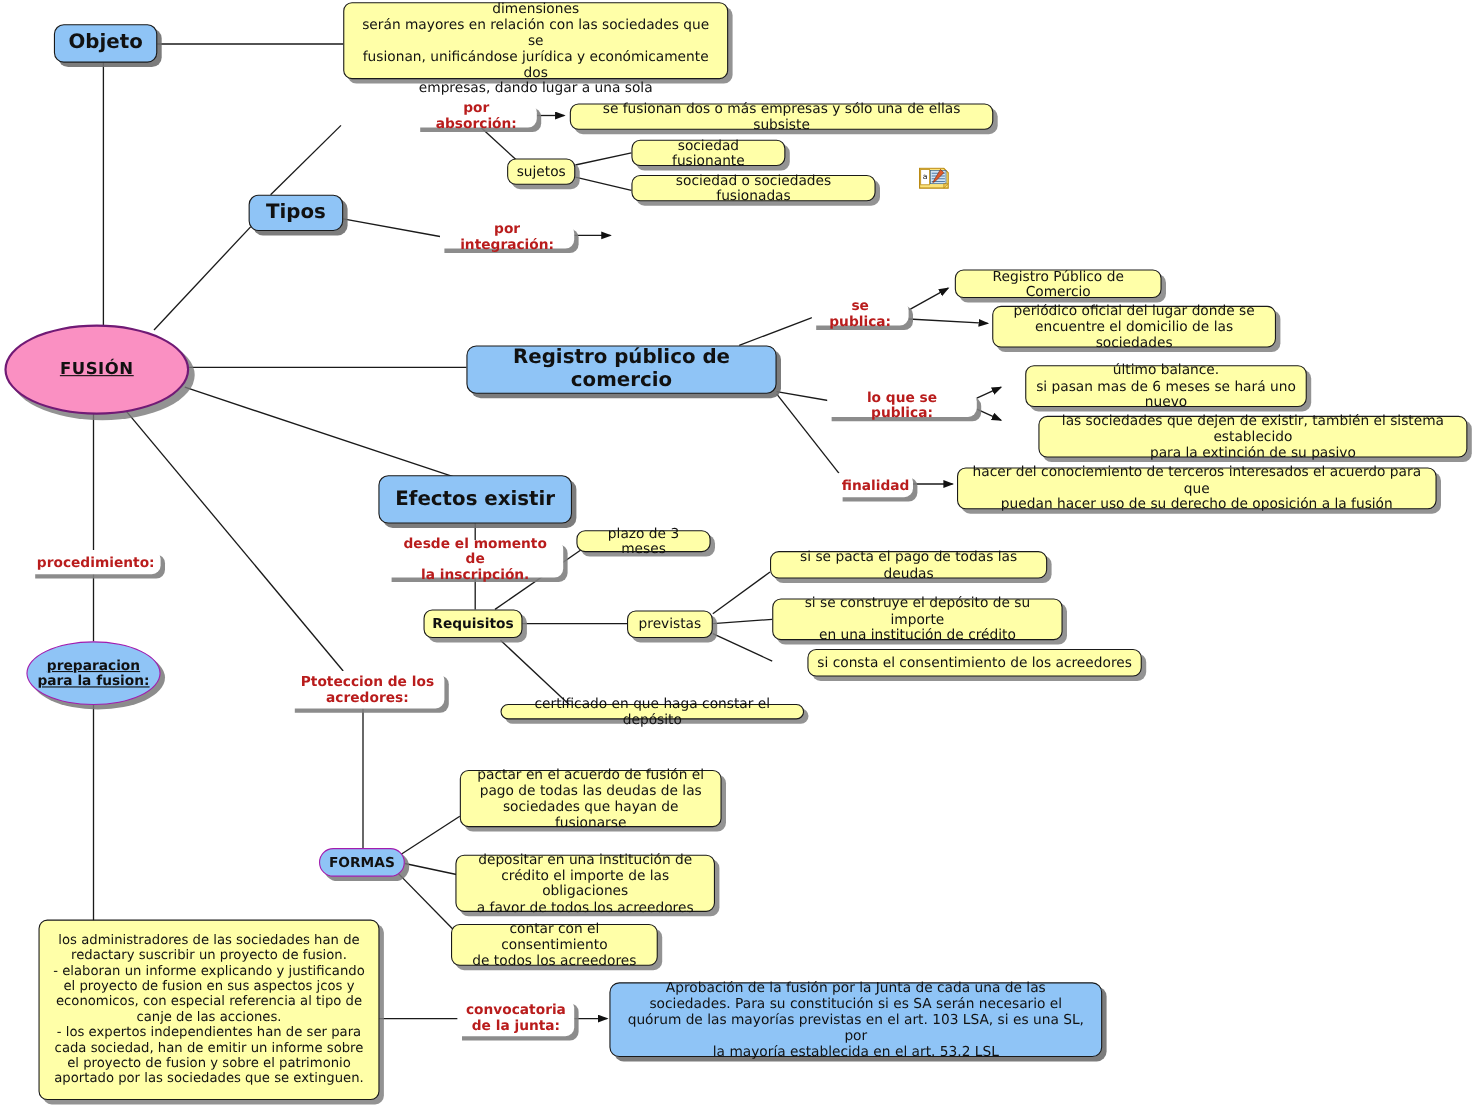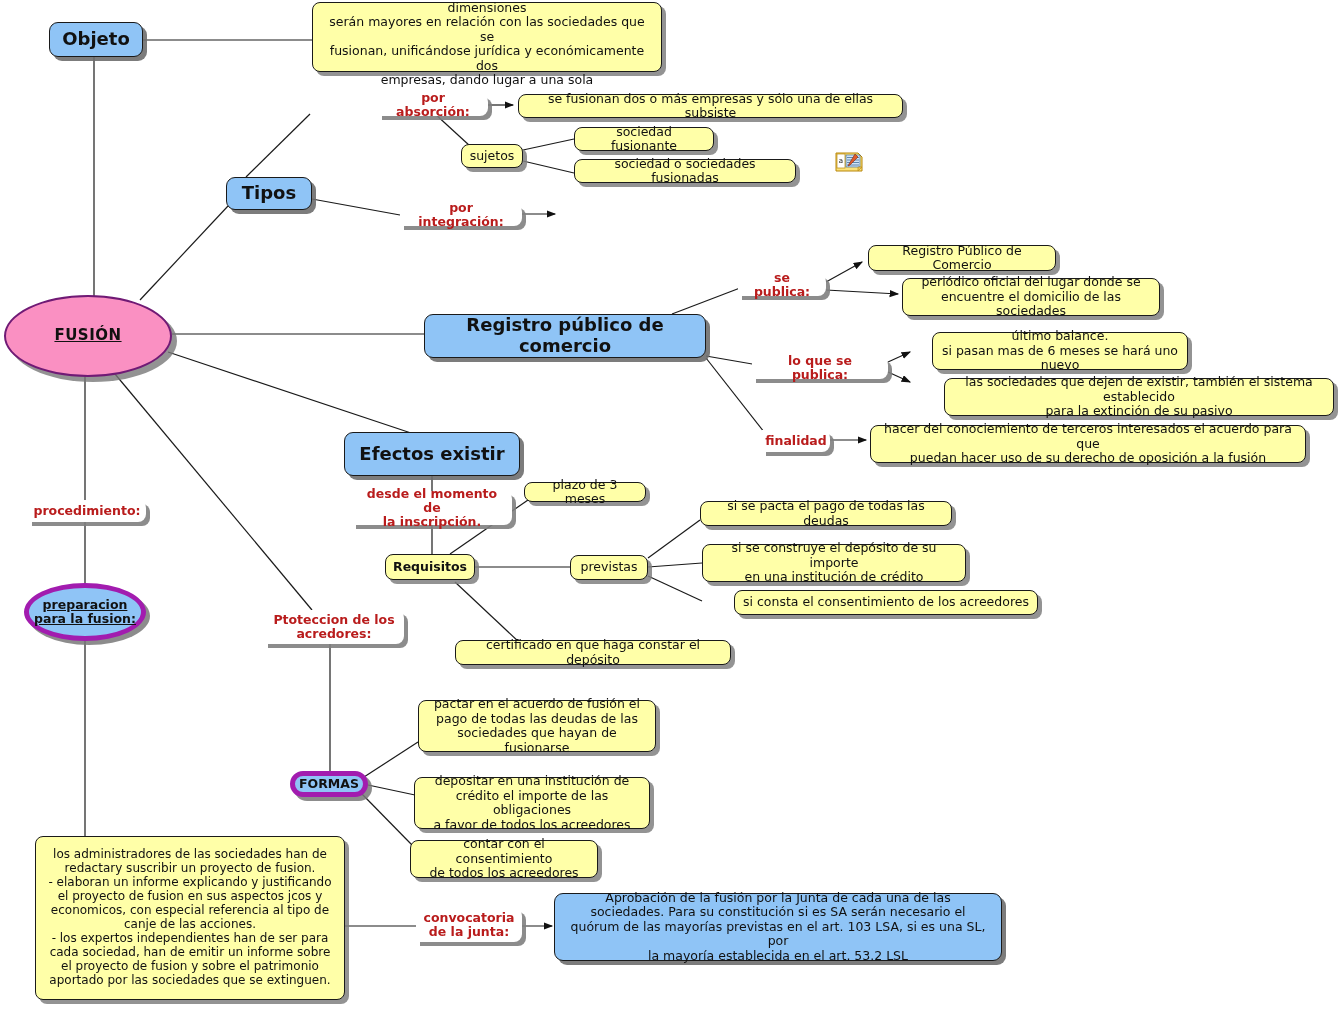--- a/index.html
+++ b/index.html
@@ -59,21 +59,21 @@
     border: 2px solid #701a75;
     border-radius: 50%;
     font-size: 15px;
     font-weight: bold;
     text-decoration: underline;
     letter-spacing: .5px;
     box-shadow: 5px 5px 0px 0px rgba(120,120,120,0.8);
   }
   .blue-ellipse {
     background: #8fc4f6;
-    border: 5px solid #a21caf;
+    border: 1px solid #a21caf;
     border-radius: 50%;
     font-size: 12.5px;
     font-weight: bold;
     text-decoration: underline;
     box-shadow: 4px 4px 0px 0px rgba(120,120,120,0.85);
   }
   
   .link-label {
     position: absolute;
     box-sizing: border-box;
@@ -321,21 +321,21 @@
 
   <div class="node ybox" style="left:702px; top:544px; width:264px; height:38px;">
     <span>si se construye el depósito de su importe
 en una institución de crédito</span>
   </div>
 
   <div class="node ybox" style="left:702px; top:590px; width:304px; height:25px;margin-left:32px;">
     <span>si consta el consentimiento de los acreedores</span>
   </div>
 
-  <div class="node ybox" style="left:455px; top:640px; width:276px; height:25px;">
+  <div class="node ybox" style="left:455px; top:640px; width:276px; height:14px;">
     <span>certificado en que haga constar el depósito</span>
   </div>
 
   <div class="link-label" style="left:28px; top:500px; width:118px; height:22px;">
     <span>procedimiento:</span>
   </div>
 
   <div class="node blue-ellipse" style="left:24px; top:583px; width:122px; height:58px;">
     <span>preparacion
 para la fusion:</span>

